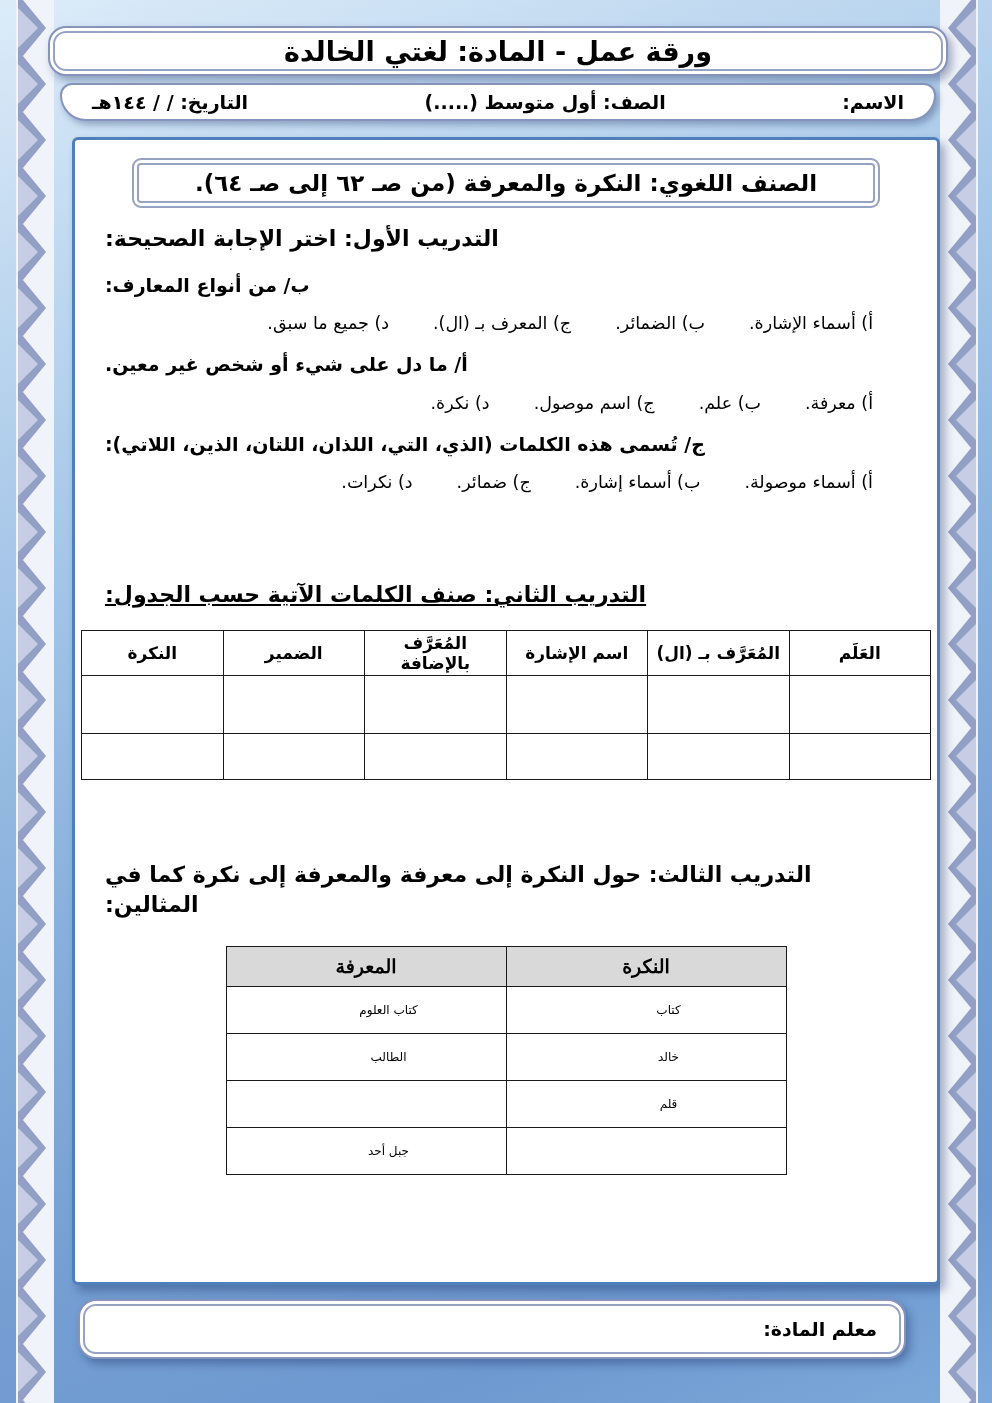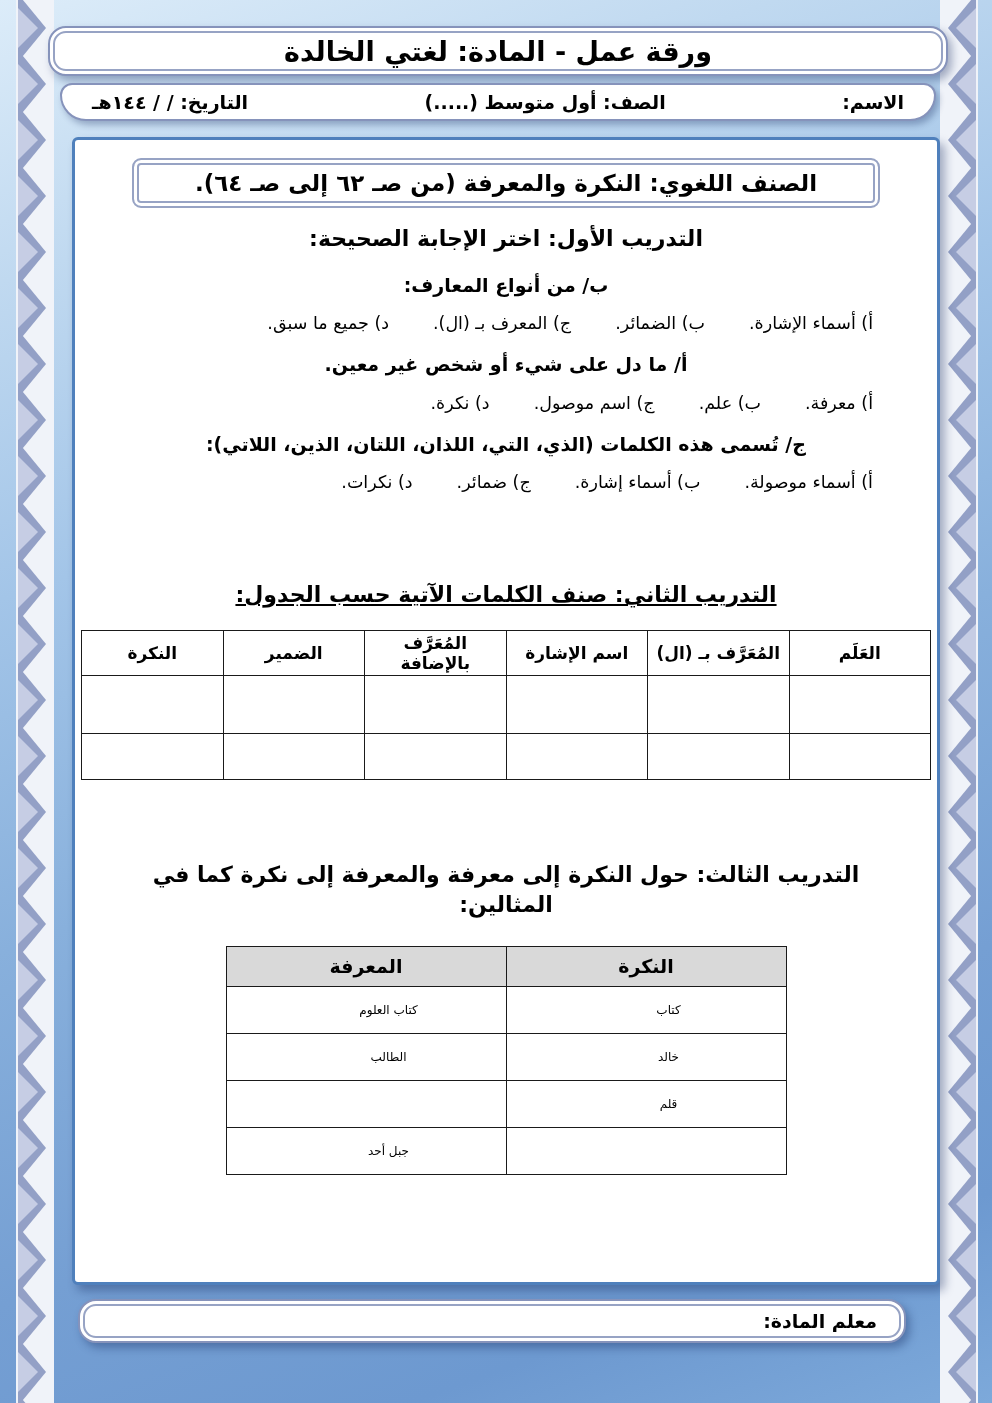--- a/index.html
+++ b/index.html
@@ -36,21 +36,21 @@
   .banner-inner {
     border: 2px solid #97a3c4;
     border-radius: 13px;
     height: 40px;
     display: flex; align-items: center; justify-content: center;
   }
   .header-banner .banner-inner { font-size: 27px; font-weight: bold; }
 
   .footer-banner { margin: 14px 42px 0 30px; }
   .footer-banner .banner-inner {
-    height: 34px; justify-content: flex-start;
+    height: 50px; justify-content: flex-start;
     padding-right: 22px; font-size: 19px; font-weight: bold;
   }
 
   
   .info-row {
     margin: 7px 12px 0;
     height: 38px;
     background: #fff;
     border: 2px solid #8693bb;
     border-radius: 14px 14px 30px 30px;
@@ -76,21 +76,21 @@
     width: 88%;
     margin: 2px auto 14px;
     border: 2px solid #97a3c4;
     border-radius: 9px;
     box-shadow: inset 0 0 0 3px #fff, inset 0 0 0 5px #97a3c4;
     padding: 10px 6px;
     text-align: center;
     font-size: 23px; font-weight: bold;
   }
 
-  .section { padding: 0 24px; text-align: center; margin-top: 16px; }
+  .section { padding: 0 24px; text-align: left; margin-top: 16px; }
 
   .ex-title { font-size: 22px; font-weight: bold; line-height: 1.35; }
   .ex1-title { margin-bottom: 4px; }
   .ex2-title { margin-top: 88px; text-decoration: underline; }
   .ex3-title { margin-top: 80px; }
 
   .prompt { margin-top: 18px; font-size: 19px; font-weight: bold; line-height: 1.4; }
   .choices {
     margin-top: 15px; padding-right: 34px;
     display: flex; gap: 44px;
@@ -101,21 +101,21 @@
 
   table { border-collapse: collapse; direction: rtl; }
   th, td { border: 1.5px solid #1a1a1a; text-align: center; vertical-align: middle; }
 
   .classify-table { width: 100%; table-layout: fixed; margin-top: 20px; }
   .classify-table th { height: 42px; font-size: 17px; font-weight: bold; padding: 2px; }
   .classify-table tbody tr.tall td  { height: 58px; }
   .classify-table tbody tr.short td { height: 46px; }
 
   .convert-table { width: 66%; margin: 26px auto 0; table-layout: fixed; }
-  .convert-table th { background: #d9d9d9; height: 40px; font-size: 19px; font-weight: bold; }
+  .convert-table th { background: #d9d9d9; height: 40px; font-size: 19px; font-weight: bold; font-family: Liberation Serif, serif; }
   .convert-table td { height: 47px; font-size: 12px; padding-left: 46px; }
 </style>
 </head>
 <body>
 
 <div class="page">
 
   <div class="ribbon left">
     <svg width="38" height="1403" xmlns="http://www.w3.org/2000/svg" aria-hidden="true">
       <defs>

